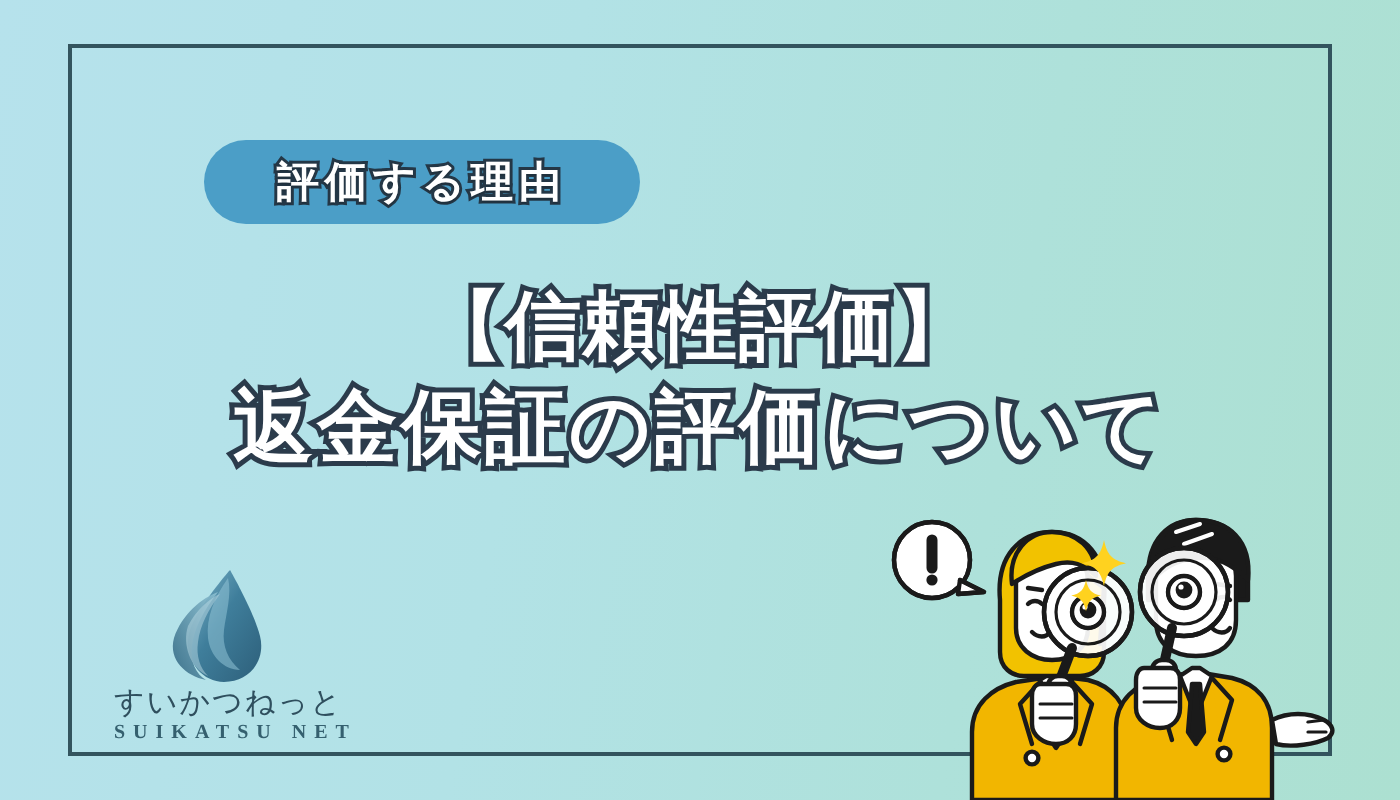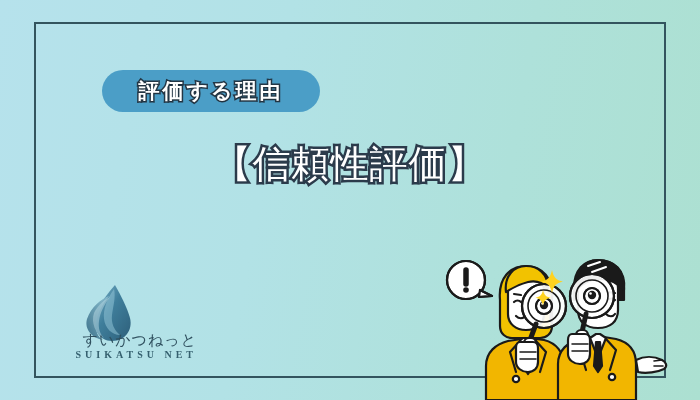--- a/index.html
+++ b/index.html
@@ -65,21 +65,21 @@
 
   
   #title-block {
     position: absolute;
     top: 140px;
     left: 0;
     width: 700px;
     text-align: center;
   }
   .title-line {
-    font-weight: normal;
+    font-weight: bold;
     color: #ffffff;
     white-space: nowrap;
     -webkit-text-stroke: 5px #2b3b4b;
     paint-order: stroke fill;
     letter-spacing: 1px;
   }
   .title-line-1 { font-size: 38px; line-height: 48px; }
   .title-line-2 { font-size: 40px; line-height: 52px; letter-spacing: 2px; }
 
   
@@ -93,23 +93,23 @@
   #logo-mark {
     position: absolute;
     left: 24px;
     top: 0;
     width: 58px;
     height: 60px;
   }
   #logo-text {
     position: absolute;
     left: 0;
-    top: 48px;
+    top: 60px;
     width: 140px;
-    text-align: right;
+    text-align: left;
   }
   #logo-jp {
     font-size: 15px;
     color: #2f4f5e;
     letter-spacing: 1px;
     font-weight: 500;
     line-height: 17px;
   }
   #logo-en {
     font-family: "Liberation Serif", "DejaVu Serif", serif;
@@ -137,20 +137,21 @@
   <div id="frame"></div>
 
   <div class="badge-row">
     <div class="badge badge-1">
       <span class="badge-label">評価する理由</span>
     </div>
   </div>
 
   <div id="title-block">
     <div class="title-line title-line-1">【信頼性評価】</div>
+    <div class="title-line title-line-2">返金保証の評価について</div>
   </div>
 
   <div id="logo">
     <svg id="logo-mark" viewBox="0 0 58 60">
       <defs>
         <linearGradient id="dropGrad" x1="0" y1="0" x2="1" y2="1">
           <stop offset="0%" stop-color="#7fb6cc"></stop>
           <stop offset="45%" stop-color="#3f7e9b"></stop>
           <stop offset="100%" stop-color="#2d5f7a"></stop>
         </linearGradient>

